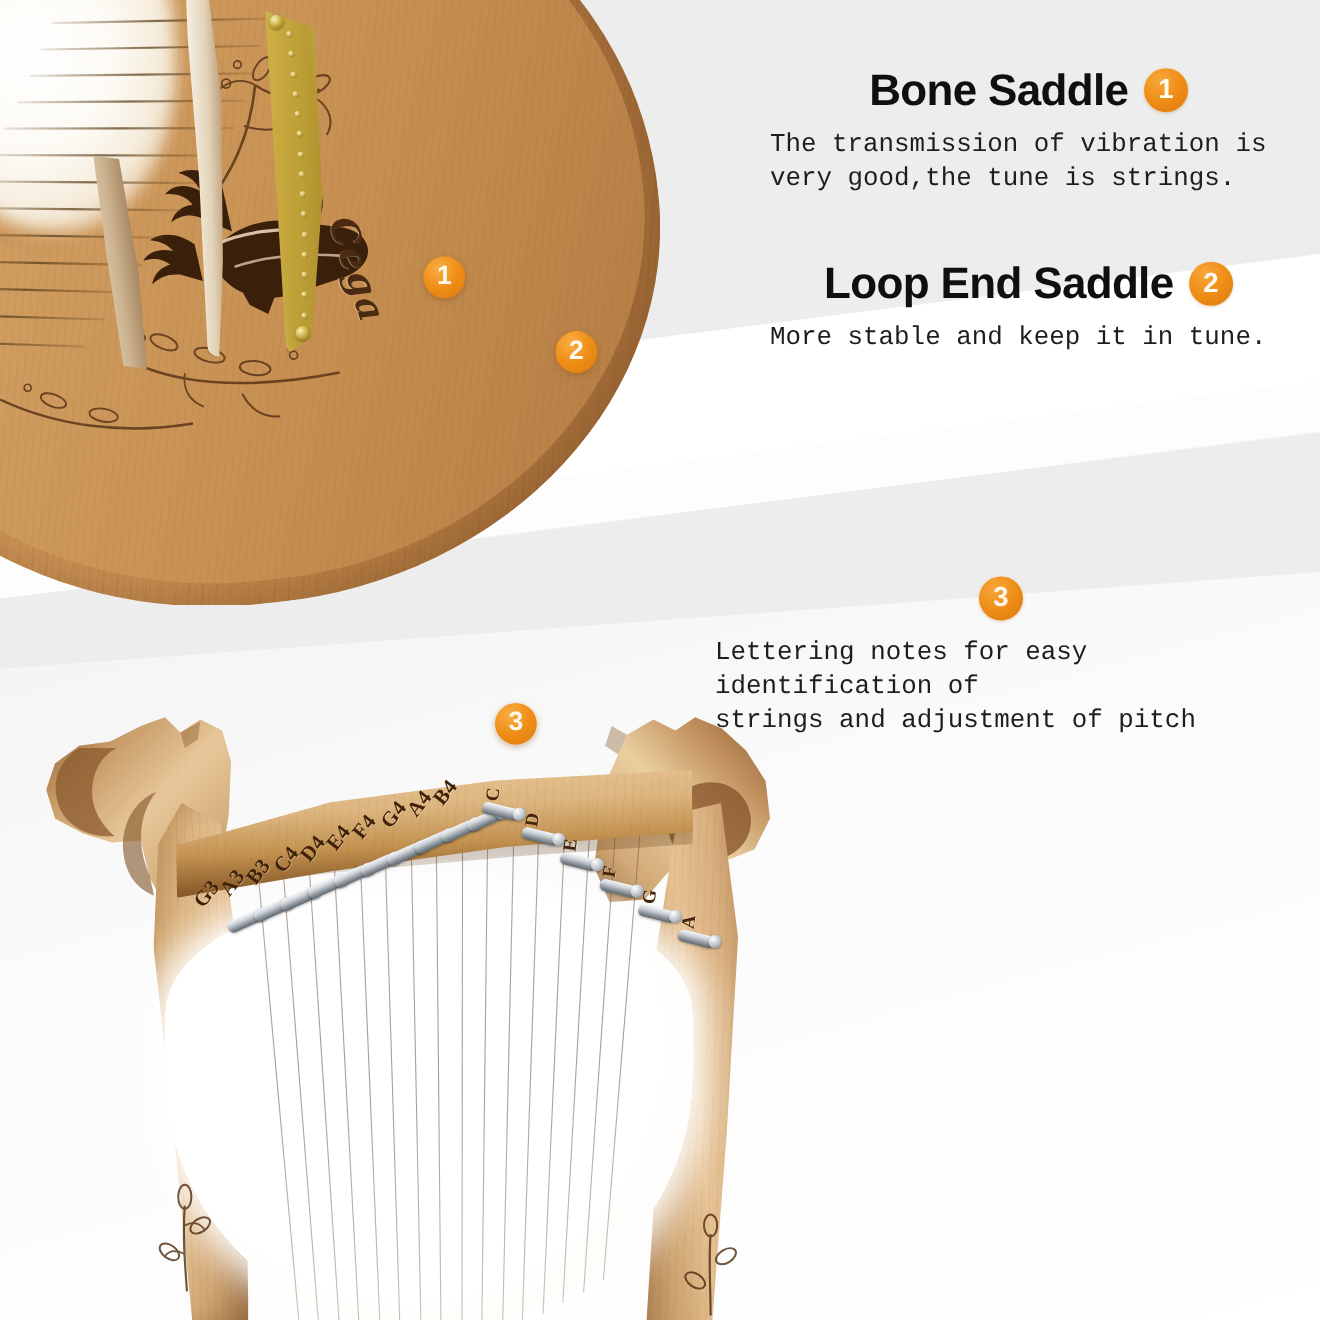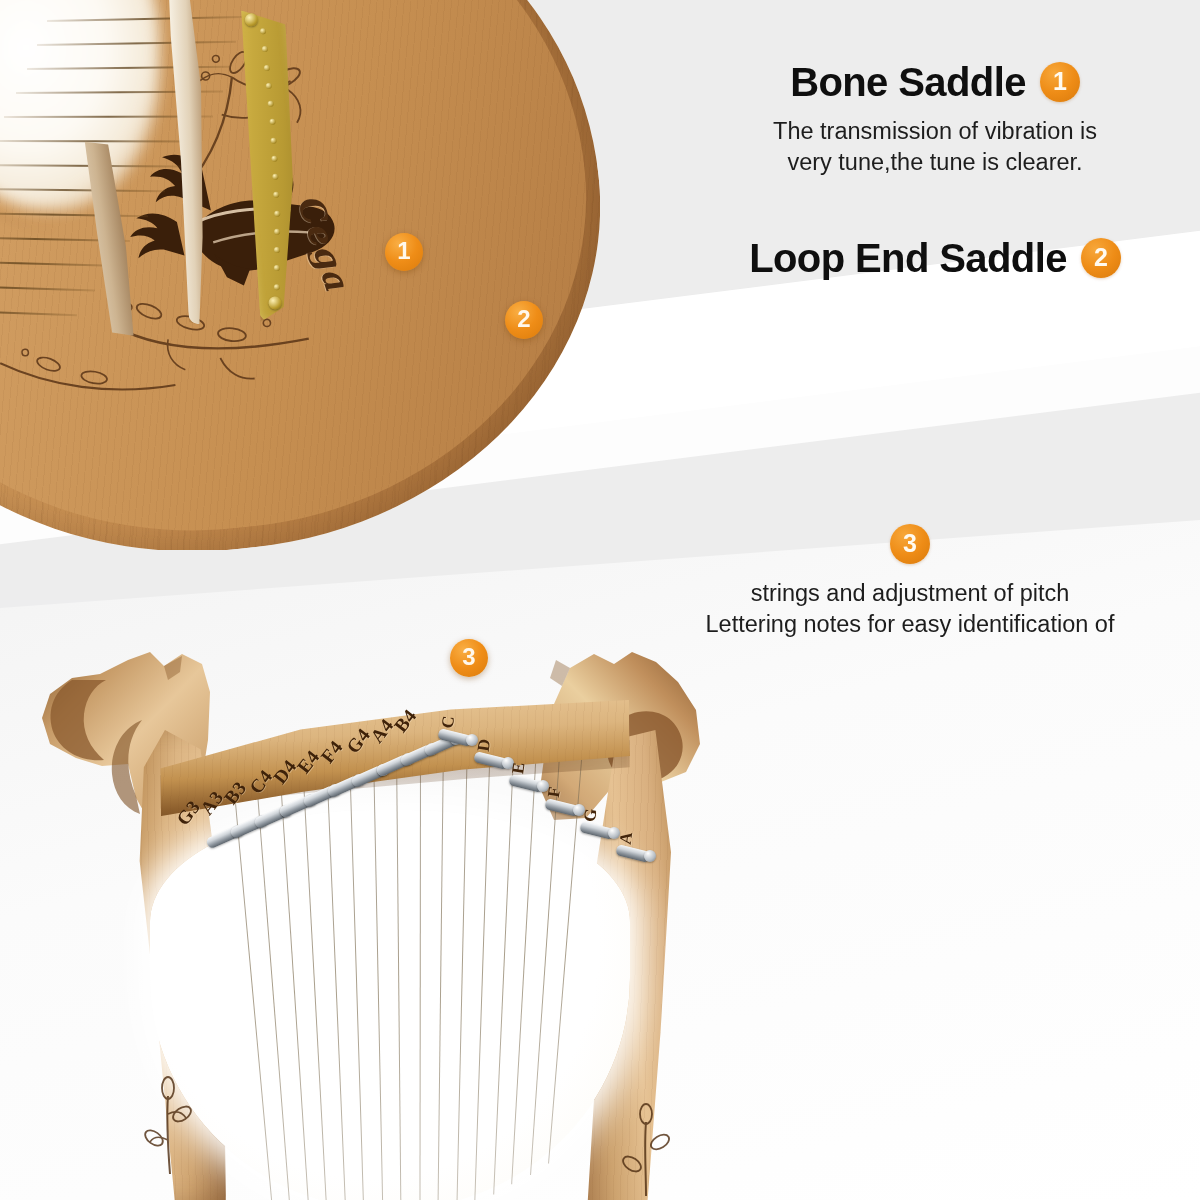--- a/index.html
+++ b/index.html
@@ -202,41 +202,41 @@
   }
   .note-lbl {
     position:absolute; font-family:"Liberation Serif", serif; font-weight:700;
     font-size:19px; color:#3f2209; letter-spacing:.5px;
     text-shadow:0 1px 0 rgba(255,240,215,0.35);
   }
   .note-lbl.r { font-size:17px; color:#43250b; }
   .leafy { position:absolute; stroke:#4d2c10; fill:none; opacity:.8; }
 
   
-  .feature { position:absolute; text-align:center; }
+  .feature { position:absolute; }
   .feat-head {
     display:flex; align-items:center; justify-content:center; gap:14px;
     white-space:nowrap;
   }
   .feat-title {
     font-size:40px; font-weight:700; color:#0f0f0f;
     letter-spacing:-0.6px; line-height:1;
   }
   .badge {
     display:inline-flex; align-items:center; justify-content:center;
     width:40px; height:40px; border-radius:50%;
     background:radial-gradient(circle at 36% 28%, #f7a73a 0%, #ee8c16 52%, #d97a0c 100%);
     color:#fffaf0; font-size:25px; font-weight:700; line-height:1;
     padding-bottom:2px;
     box-shadow:0 1px 3px rgba(150,80,0,0.25);
   }
   .feat-body {
     margin-top:14px; font-size:23.5px; color:#1d1d1d; line-height:1.32;
   }
-  .feat-body .l2 { display:block; }
+  .feat-body .l2 { display:block;font-family:Liberation Mono, monospace; }
 
   
   .marker {
     position:absolute; display:flex; align-items:center; justify-content:center;
     width:38px; height:38px; border-radius:50%;
     background:radial-gradient(circle at 36% 28%, #f9ae44 0%, #ef8d17 50%, #dc7c0b 100%);
     color:#fff8ec; font-size:24px; font-weight:700; line-height:1; padding-bottom:2px;
     box-shadow:0 2px 6px rgba(120,66,0,0.35);
   }
 </style>
@@ -488,34 +488,37 @@
     </svg>
   </div>
 
   <div class="feature" style="left:700px; top:62px; width:470px;">
     <div class="feat-head">
       <span class="feat-title">Bone Saddle</span>
       <span class="badge">1</span>
     </div>
     <div class="feat-body">
       <span class="l2">The transmission of vibration is</span>
-      <span class="l2">very tune,the tune is clearer.</span>
+      <span class="l2">very good,the tune is strings.</span>
     </div>
   </div>
 
   <div class="feature" style="left:700px; top:238px; width:470px;">
     <div class="feat-head">
       <span class="feat-title">Loop End Saddle</span>
       <span class="badge">2</span>
     </div>
+    <div class="feat-body">
+      <span class="l2">More stable and keep it in tune.</span>
+    </div>
   </div>
 
   <div class="feature" style="left:650px; top:524px; width:520px;">
     <div class="feat-head">
       <span class="badge">3</span>
     </div>
     <div class="feat-body">
+      <span class="l2">Lettering notes for easy identification of</span>
       <span class="l2">strings and adjustment of pitch</span>
-      <span class="l2">Lettering notes for easy identification of</span>
     </div>
   </div>
 
 </div>
 
 </body></html>

